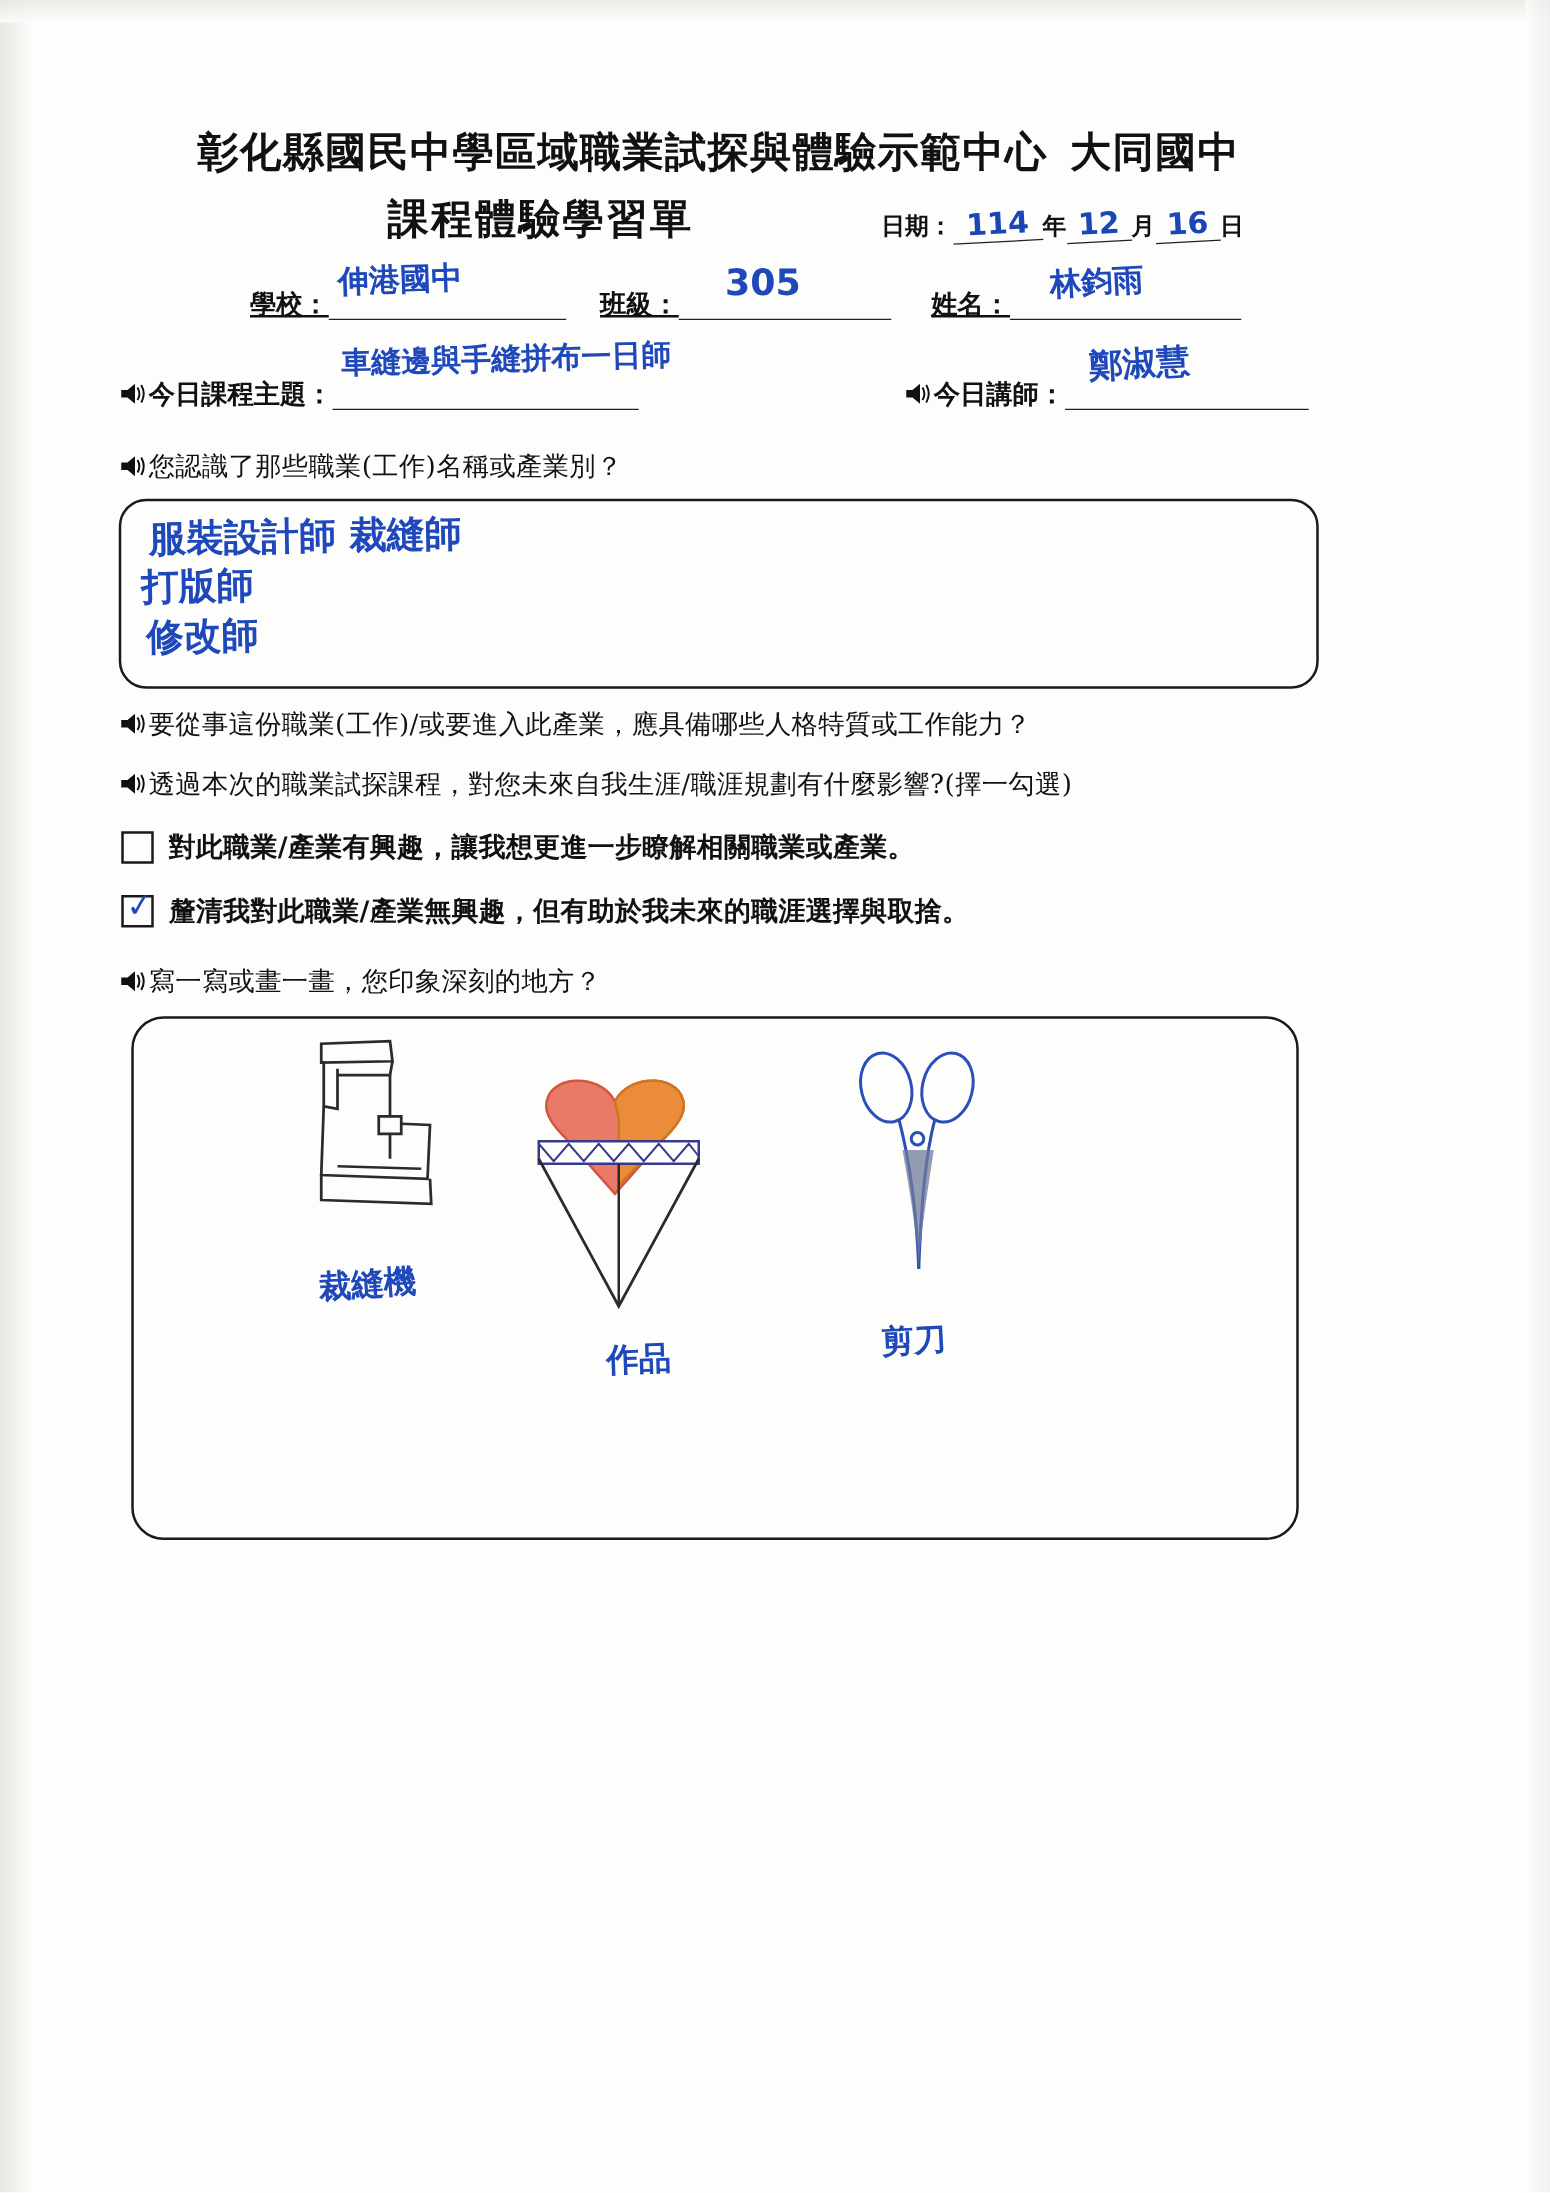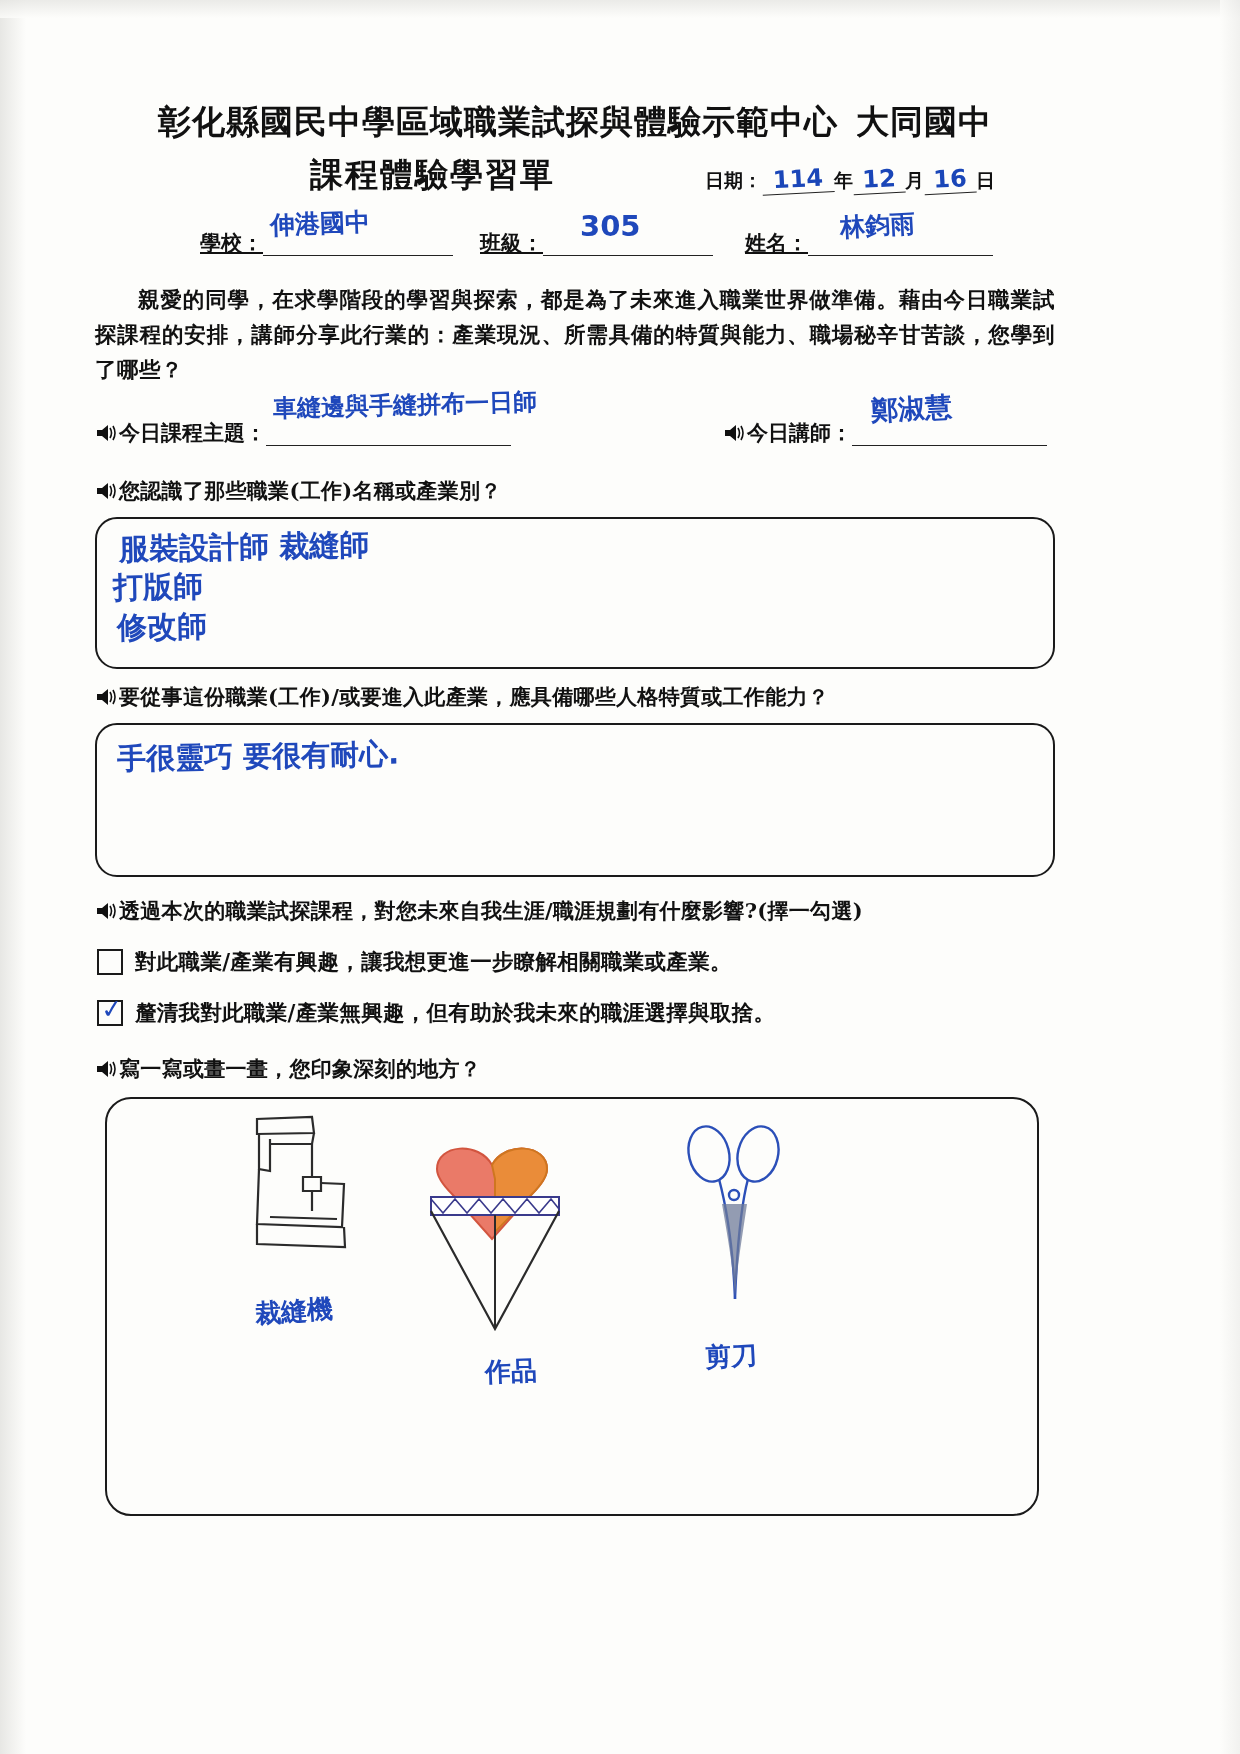--- a/index.html
+++ b/index.html
@@ -154,21 +154,21 @@
     height: 18px;
     position: relative;
     margin-right: 2px;
     vertical-align: -2px;
   }
   .bullet svg { position: absolute; left: 0; top: 0; }
 
   
   .question {
     font-size: 21px;
-    font-weight: bold;
+    font-weight: normal;
     margin-top: 14px;
     letter-spacing: .3px;
   }
   .answer-box {
     border: 2.4px solid #1a1a1a;
     border-radius: 22px;
     margin-top: 12px;
     position: relative;
     background: transparent;
   }
@@ -257,21 +257,20 @@
       <div class="field f-class">
         <span>班級：</span><span class="fill-line u-class">&nbsp;</span>
         <span class="hw-in" style="left:100px; top:-20px; font-size:29px;">305</span>
       </div>
       <div class="field f-name">
         <span>姓名：</span><span class="fill-line u-name">&nbsp;</span>
         <span class="hw-in" style="left:95px; top:-20px; transform:rotate(-3deg);">林鈞雨</span>
       </div>
     </div>
 
-    <div class="intro">親愛的同學，在求學階段的學習與探索，都是為了未來進入職業世界做準備。藉由今日職業試探課程的安排，講師分享此行業的：產業現況、所需具備的特質與能力、職場秘辛甘苦談，您學到了哪些？</div>
 
     <div class="topic-row">
       <div class="seg seg-topic">
         <span class="bullet">
           <svg width="22" height="18" viewBox="0 0 22 18">
             <polygon points="2,6 7,6 13,1 13,17 7,12 2,12" fill="#111"></polygon>
             <path d="M15 4 Q18 9 15 14" stroke="#111" stroke-width="1.6" fill="none"></path>
             <path d="M18 2 Q22 9 18 16" stroke="#111" stroke-width="1.6" fill="none"></path>
           </svg>
         </span><span>今日課程主題：</span><span class="fill-line u-topic">&nbsp;</span>
@@ -305,23 +304,20 @@
     </div>
 
     <div class="question">
       <span class="bullet">
         <svg width="22" height="18" viewBox="0 0 22 18">
           <polygon points="2,6 7,6 13,1 13,17 7,12 2,12" fill="#111"></polygon>
           <path d="M15 4 Q18 9 15 14" stroke="#111" stroke-width="1.6" fill="none"></path>
           <path d="M18 2 Q22 9 18 16" stroke="#111" stroke-width="1.6" fill="none"></path>
         </svg>
       </span><span>要從事這份職業(工作)/或要進入此產業，應具備哪些人格特質或工作能力？</span>
-    </div>
-    <div class="answer-box box2">
-      <span class="ans-text" style="left:20px; top:12px; font-size:29px; transform:rotate(-1deg);">手很靈巧 要很有耐心.</span>
     </div>
 
     <div class="question" style="margin-top:20px;">
       <span class="bullet">
         <svg width="22" height="18" viewBox="0 0 22 18">
           <polygon points="2,6 7,6 13,1 13,17 7,12 2,12" fill="#111"></polygon>
           <path d="M15 4 Q18 9 15 14" stroke="#111" stroke-width="1.6" fill="none"></path>
           <path d="M18 2 Q22 9 18 16" stroke="#111" stroke-width="1.6" fill="none"></path>
         </svg>
       </span><span>透過本次的職業試探課程，對您未來自我生涯/職涯規劃有什麼影響?(擇一勾選)</span>

